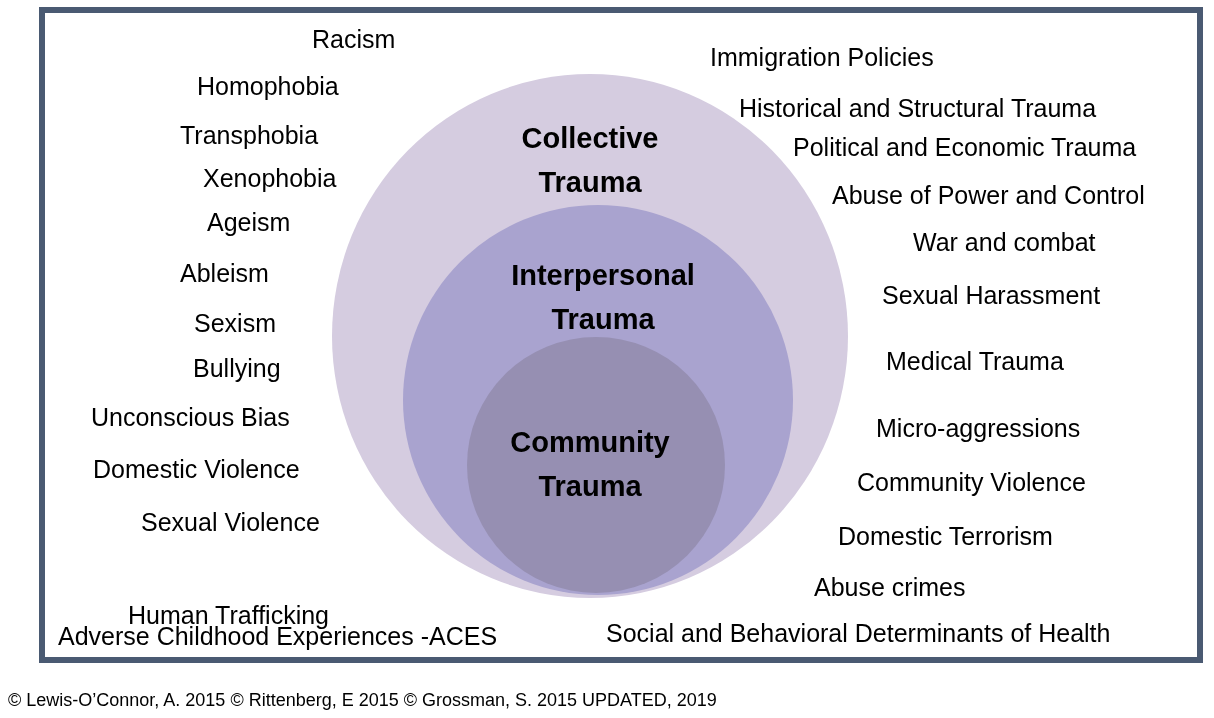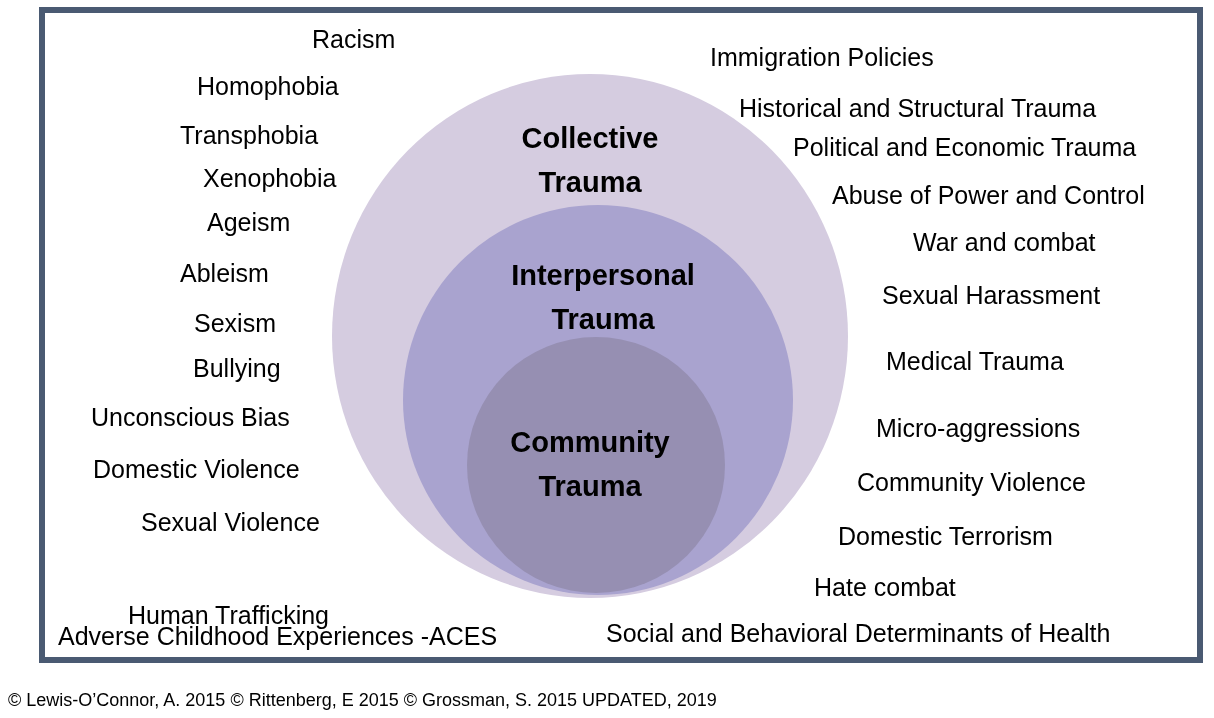--- a/index.html
+++ b/index.html
@@ -55,16 +55,16 @@
 <div class="term" style="left:710px; top:42px;">Immigration Policies</div>
 <div class="term" style="left:739px; top:93px;">Historical and Structural Trauma</div>
 <div class="term" style="left:793px; top:132px;">Political and Economic Trauma</div>
 <div class="term" style="left:832px; top:180px;">Abuse of Power and Control</div>
 <div class="term" style="left:882px; top:227px;margin-left:31px;">War and combat</div>
 <div class="term" style="left:882px; top:280px;">Sexual Harassment</div>
 <div class="term" style="left:886px; top:346px;">Medical Trauma</div>
 <div class="term" style="left:876px; top:413px;">Micro-aggressions</div>
 <div class="term" style="left:857px; top:467px;">Community Violence</div>
 <div class="term" style="left:838px; top:521px;">Domestic Terrorism</div>
-<div class="term" style="left:814px; top:572px;">Hate combat</div>
+<div class="term" style="left:814px; top:572px;">Abuse crimes</div>
 <div class="term" style="left:606px; top:618px;">Social and Behavioral Determinants of Health</div>
 
 <div class="copyright">© Lewis-O’Connor, A. 2015  © Rittenberg, E 2015 © Grossman, S. 2015 UPDATED, 2019</div>
 
 </body></html>

